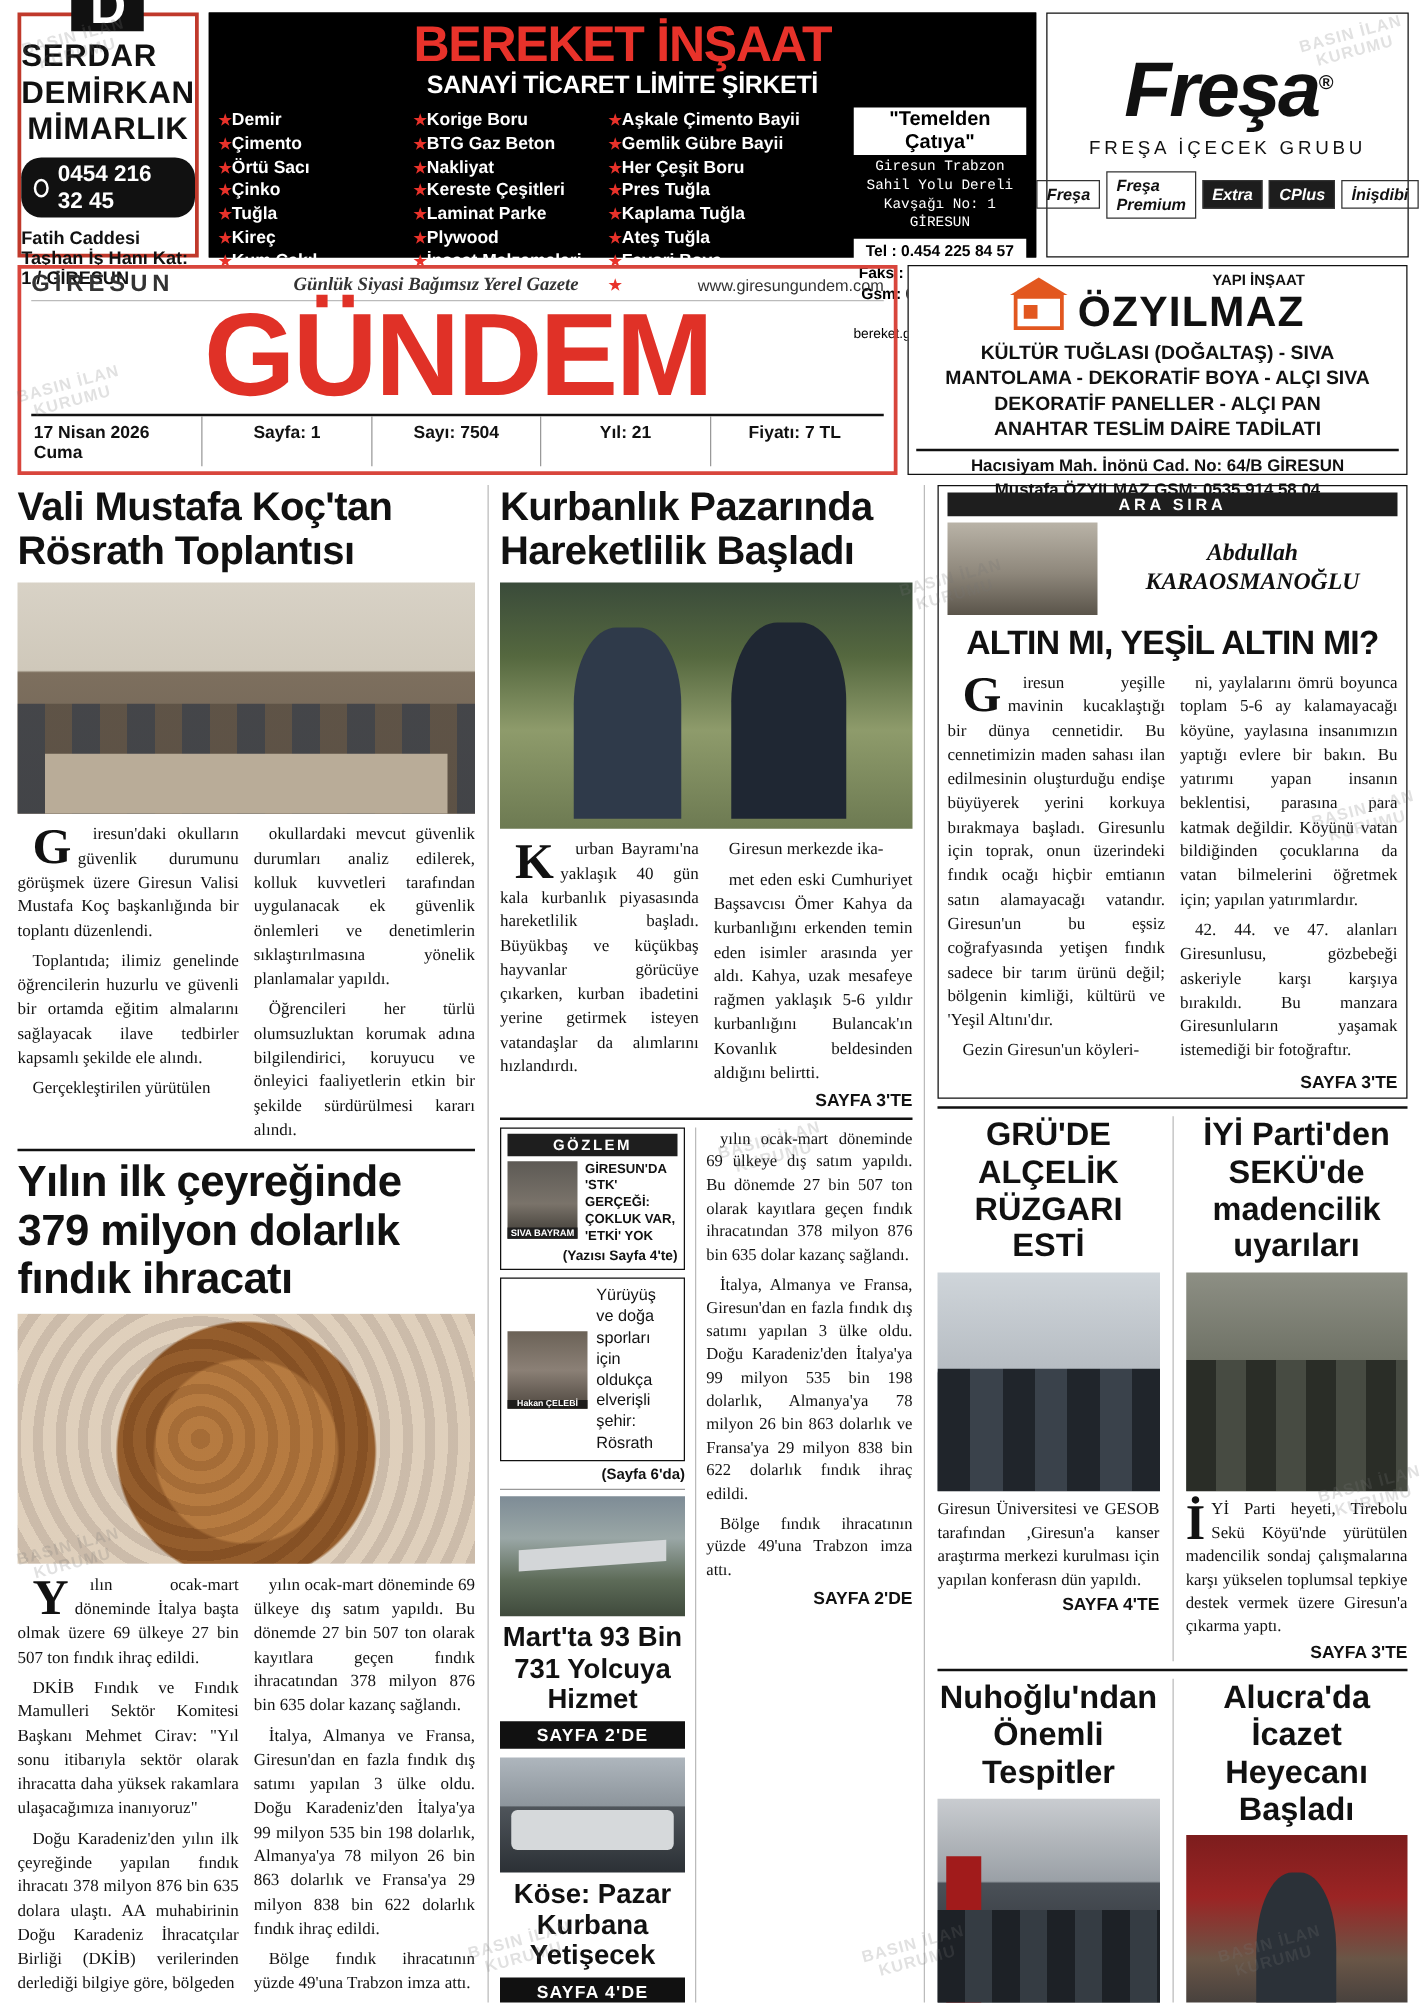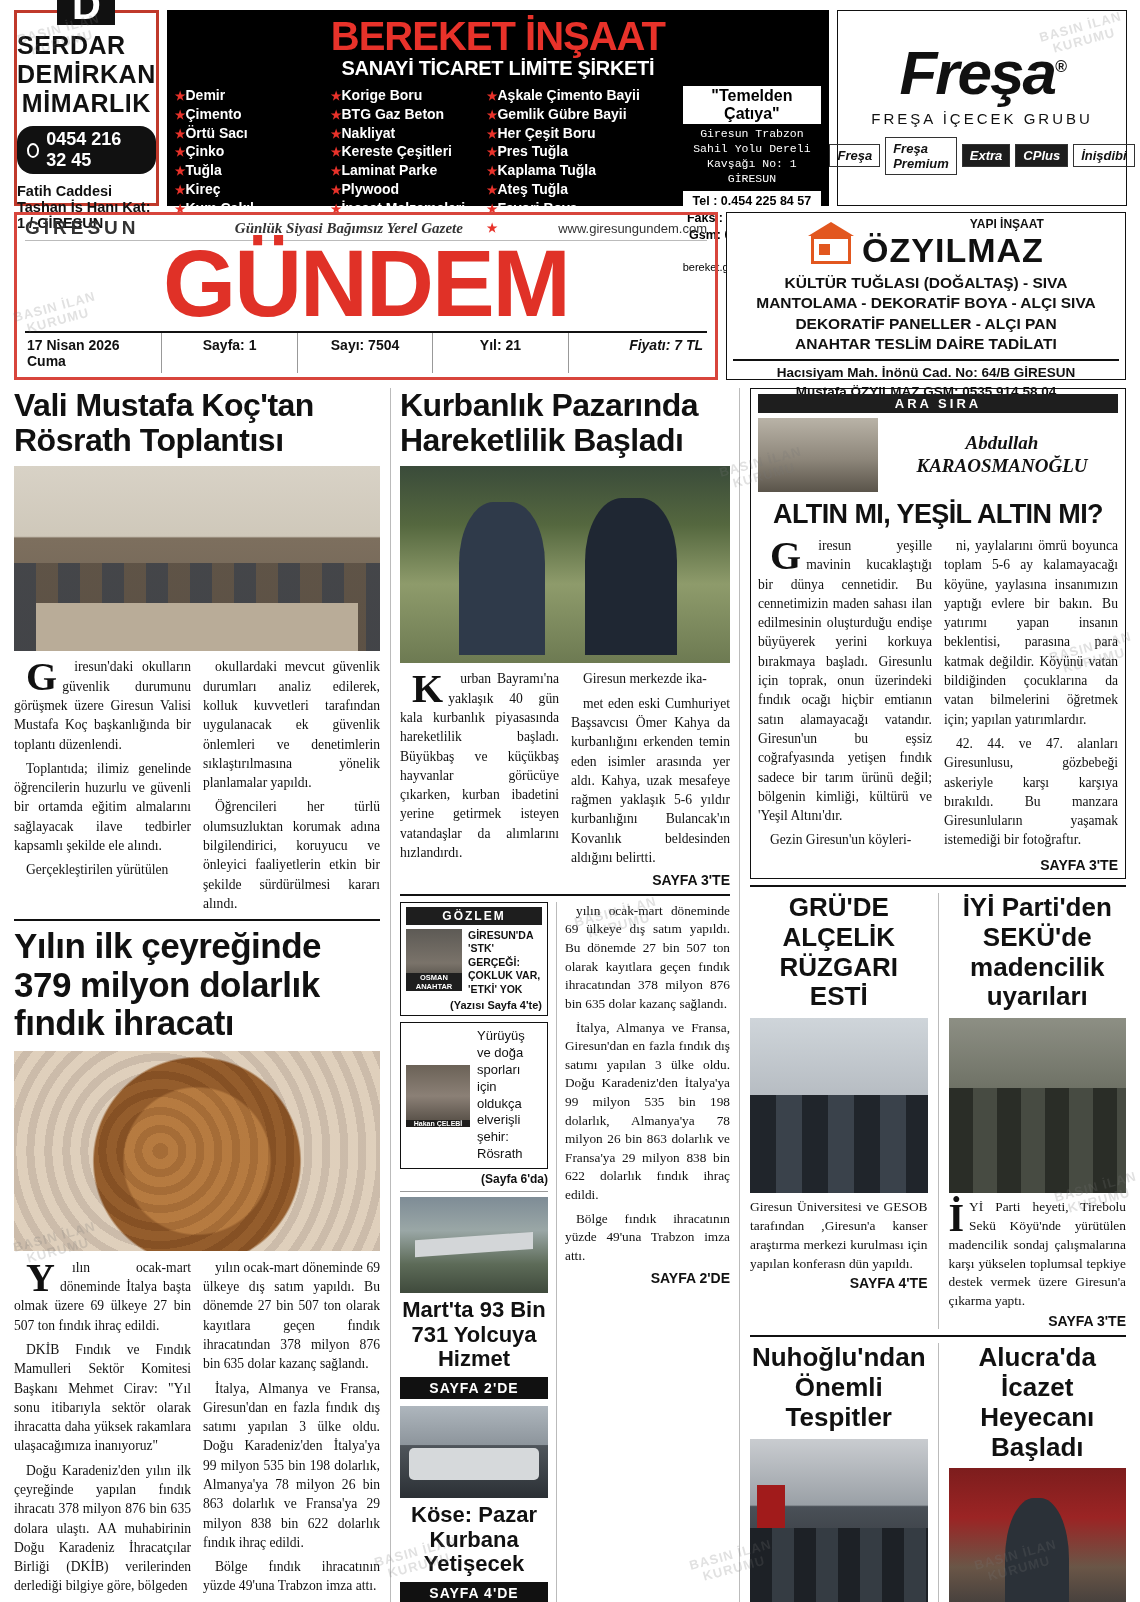--- a/index.html
+++ b/index.html
@@ -76,21 +76,21 @@
   .masthead-row { display:flex; gap:8px; margin-top:6px; height:168px; }
   .masthead { flex:1; border:3px solid #d8453c; position:relative; padding:2px 8px 0; }
   .mh-top { display:flex; align-items:center; justify-content:space-between; border-bottom:1px solid #bbb; padding-bottom:1px; }
   .mh-city { font-family:"Liberation Sans", sans-serif; font-weight:bold; font-size:19px; letter-spacing:4px; color:#333; }
   .mh-slogan { font-family:"Liberation Serif", serif; font-weight:bold; font-style:italic; font-size:15px; color:#333; }
   .mh-url { font-family:"Liberation Sans", sans-serif; font-size:13px; color:#333; }
   .mh-title { font-family:"Liberation Sans", sans-serif; font-weight:bold; font-size:94px; color:#e03127; text-align:center; line-height:.96; letter-spacing:-2px; margin-top:-2px; }
   .mh-strip { display:flex; border-top:2px solid #111; margin-top:2px; font-family:"Liberation Sans", sans-serif; font-weight:bold; font-size:14px; }
   .mh-strip div { flex:1; text-align:center; padding:4px 0; border-right:1px solid #999; }
   .mh-strip div:first-child { text-align:left; padding-left:2px; }
-  .mh-strip div:last-child { border-right:none; text-align:right; padding-right:4px;font-style:italic;}
+  .mh-strip div:last-child { border-right:none; padding-right:4px;}
 
   .ad-ozy { width:400px; border:1px solid #111; background:#fff; padding:4px 6px; display:flex; flex-direction:column; align-items:center; }
   .oz-head { display:flex; align-items:center; gap:8px; width:100%; justify-content:center; }
   .oz-icon { width:46px; height:44px; position:relative; }
   .oz-icon .roof { width:0;height:0;border-left:23px solid transparent;border-right:23px solid transparent;border-bottom:14px solid #e2571f; }
   .oz-icon .body { width:40px; height:28px; border:3px solid #e2571f; margin:0 auto; position:relative; }
   .oz-icon .body:after { content:""; position:absolute; left:5px; top:5px; width:11px; height:11px; background:#e2571f;}
   .oz-name { font-family:"Liberation Sans", sans-serif; font-weight:bold; font-size:34px; letter-spacing:1px; }
   .oz-yapi { font-family:"Liberation Sans", sans-serif; font-weight:bold; font-size:12px; text-align:right; }
   .oz-lines { text-align:center; font-family:"Liberation Sans", sans-serif; font-weight:bold; font-size:15.5px; line-height:1.32; margin-top:3px; }
@@ -339,21 +339,21 @@
 
       <div class="hr-thick"></div>
 
       <div style="display:flex; gap:8px;">
 
         <div style="width:148px;">
           <div class="gozlem">
             <div class="goz-title">GÖZLEM</div>
             <div class="goz-row">
               <div class="goz-ph ph-osman" style="position:relative">
-                <div class="nm">OSMAN ANAHTAR</div>
+                <div class="nm">SIVA BAYRAM</div>
               </div>
               <div class="goz-txt">GİRESUN'DA 'STK' GERÇEĞİ: ÇOKLUK VAR, 'ETKİ' YOK</div>
             </div>
             <div class="goz-foot">(Yazısı Sayfa 4'te)</div>
           </div>
 
           <div class="hakan-box">
             <div class="hakan-ph ph-hakan">
               <div class="nm">Hakan ÇELEBİ</div>
             </div>

